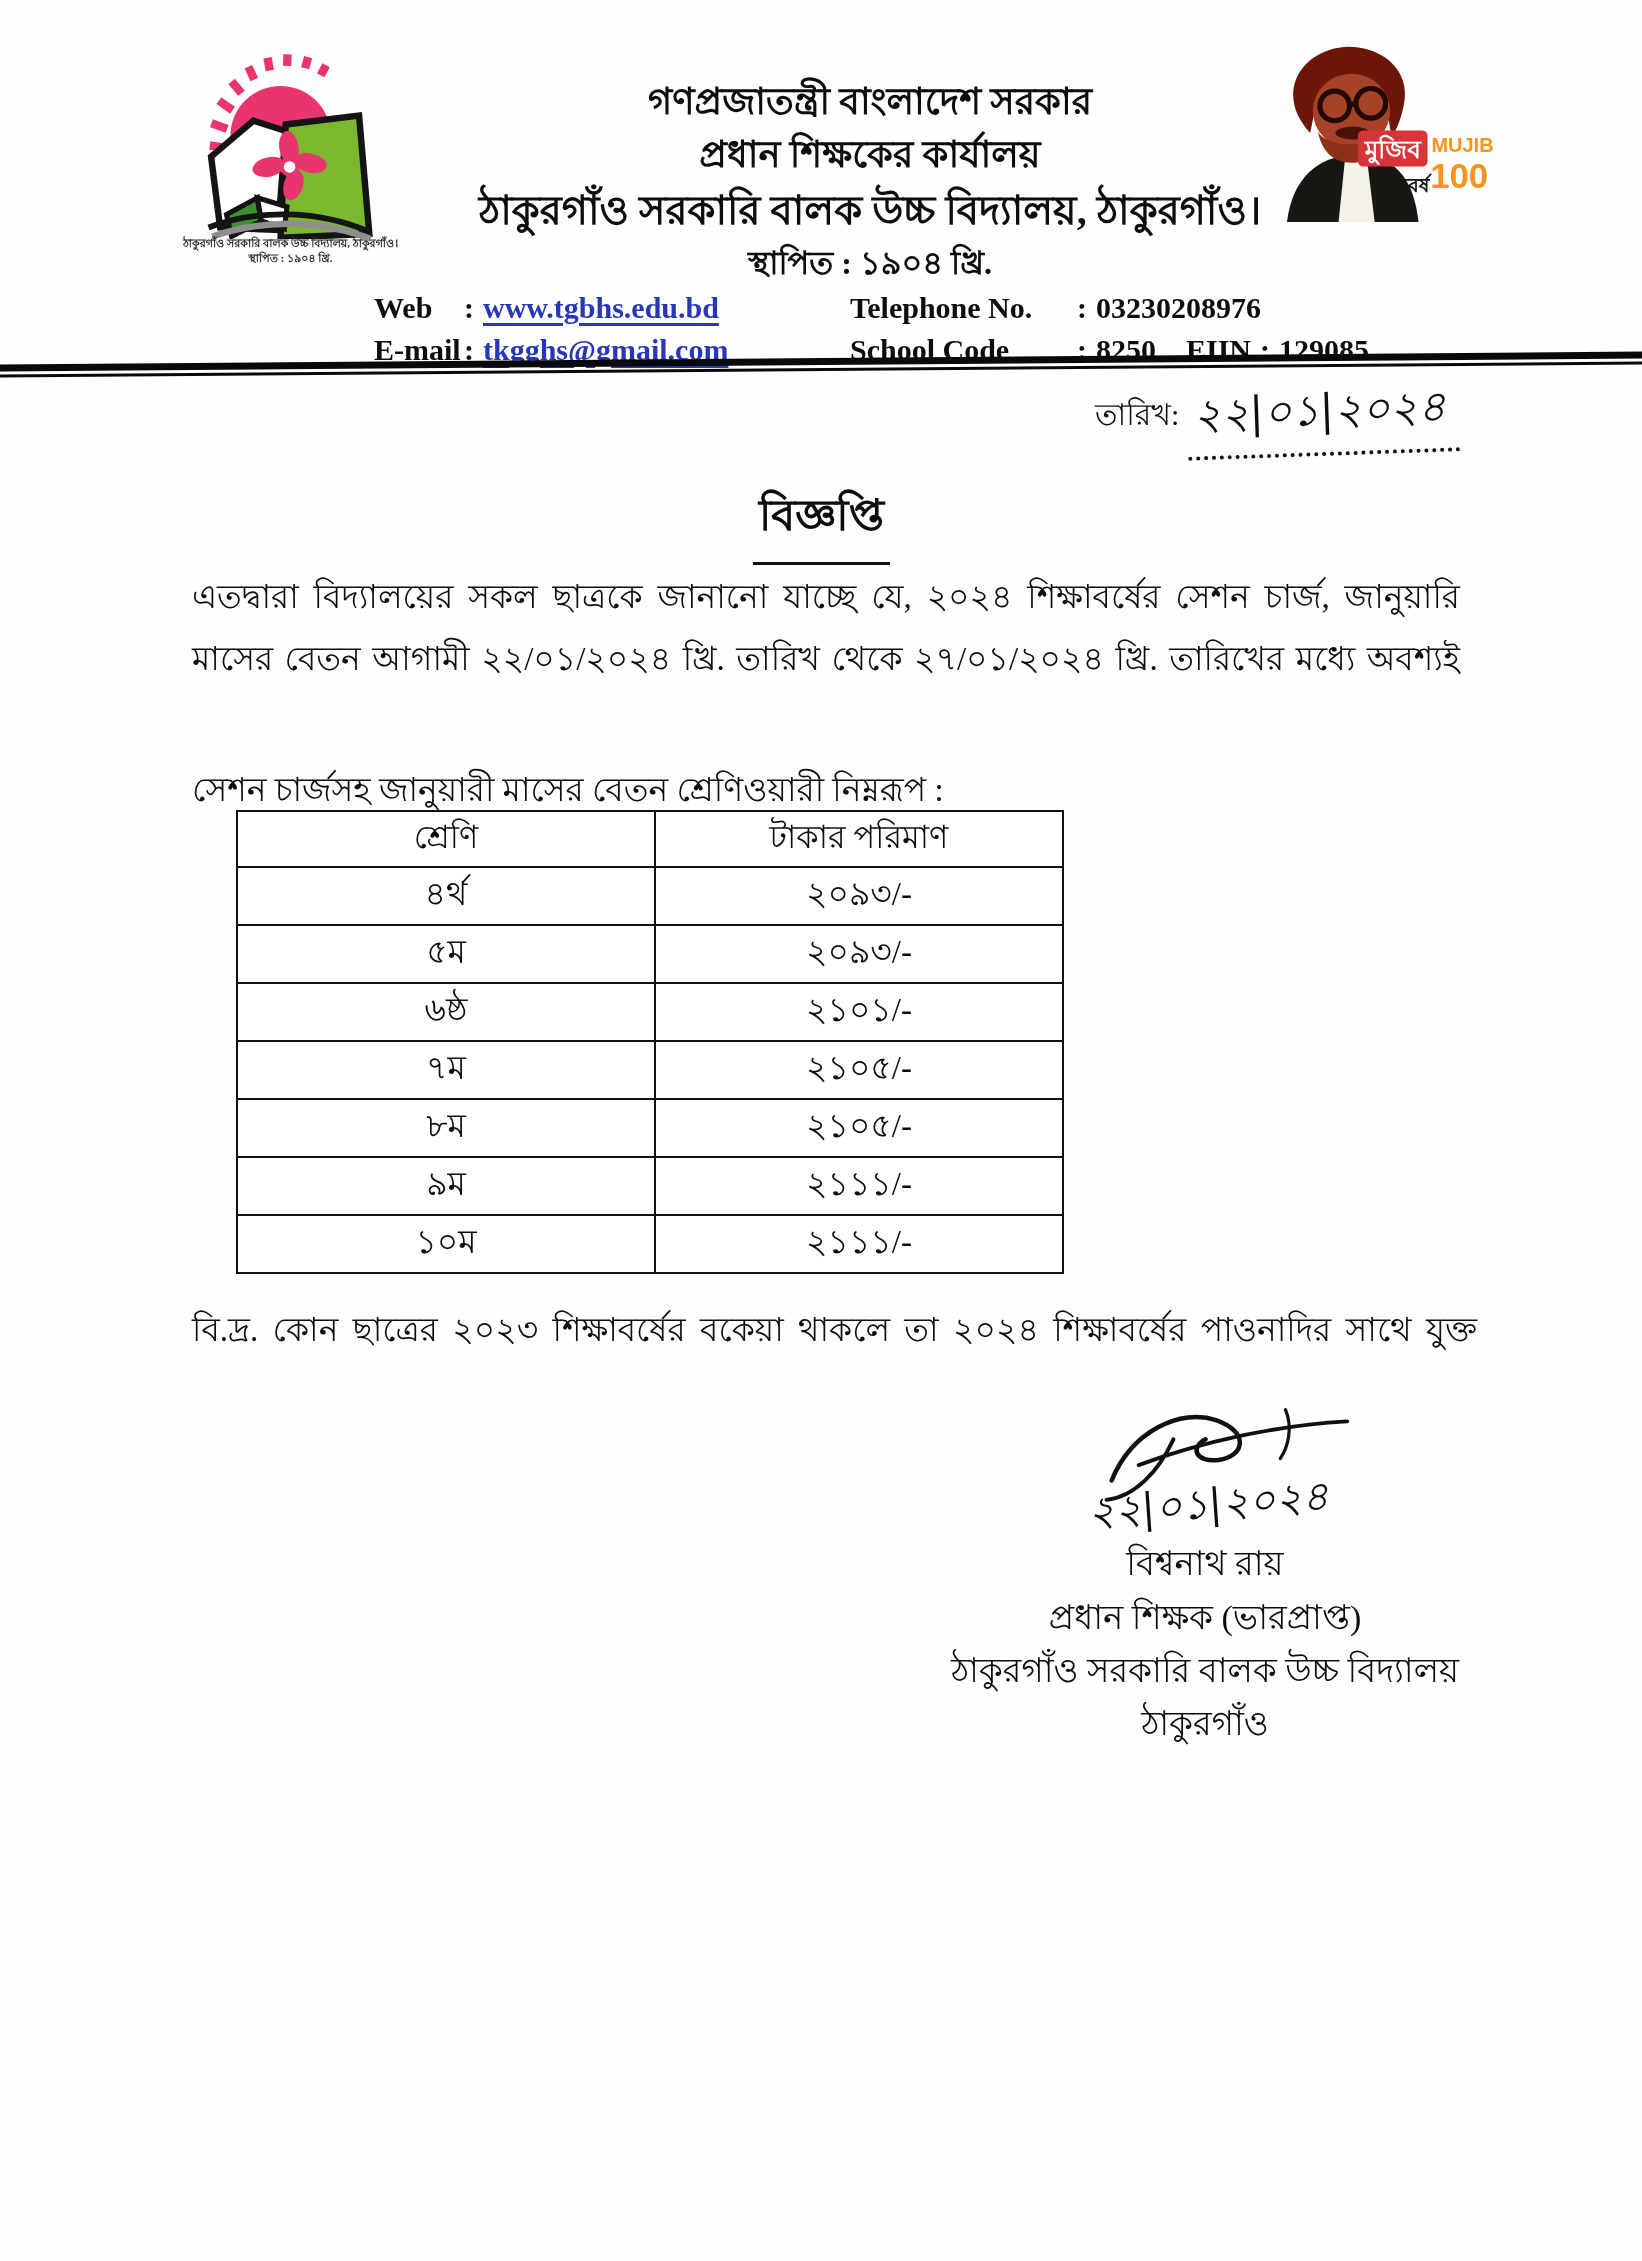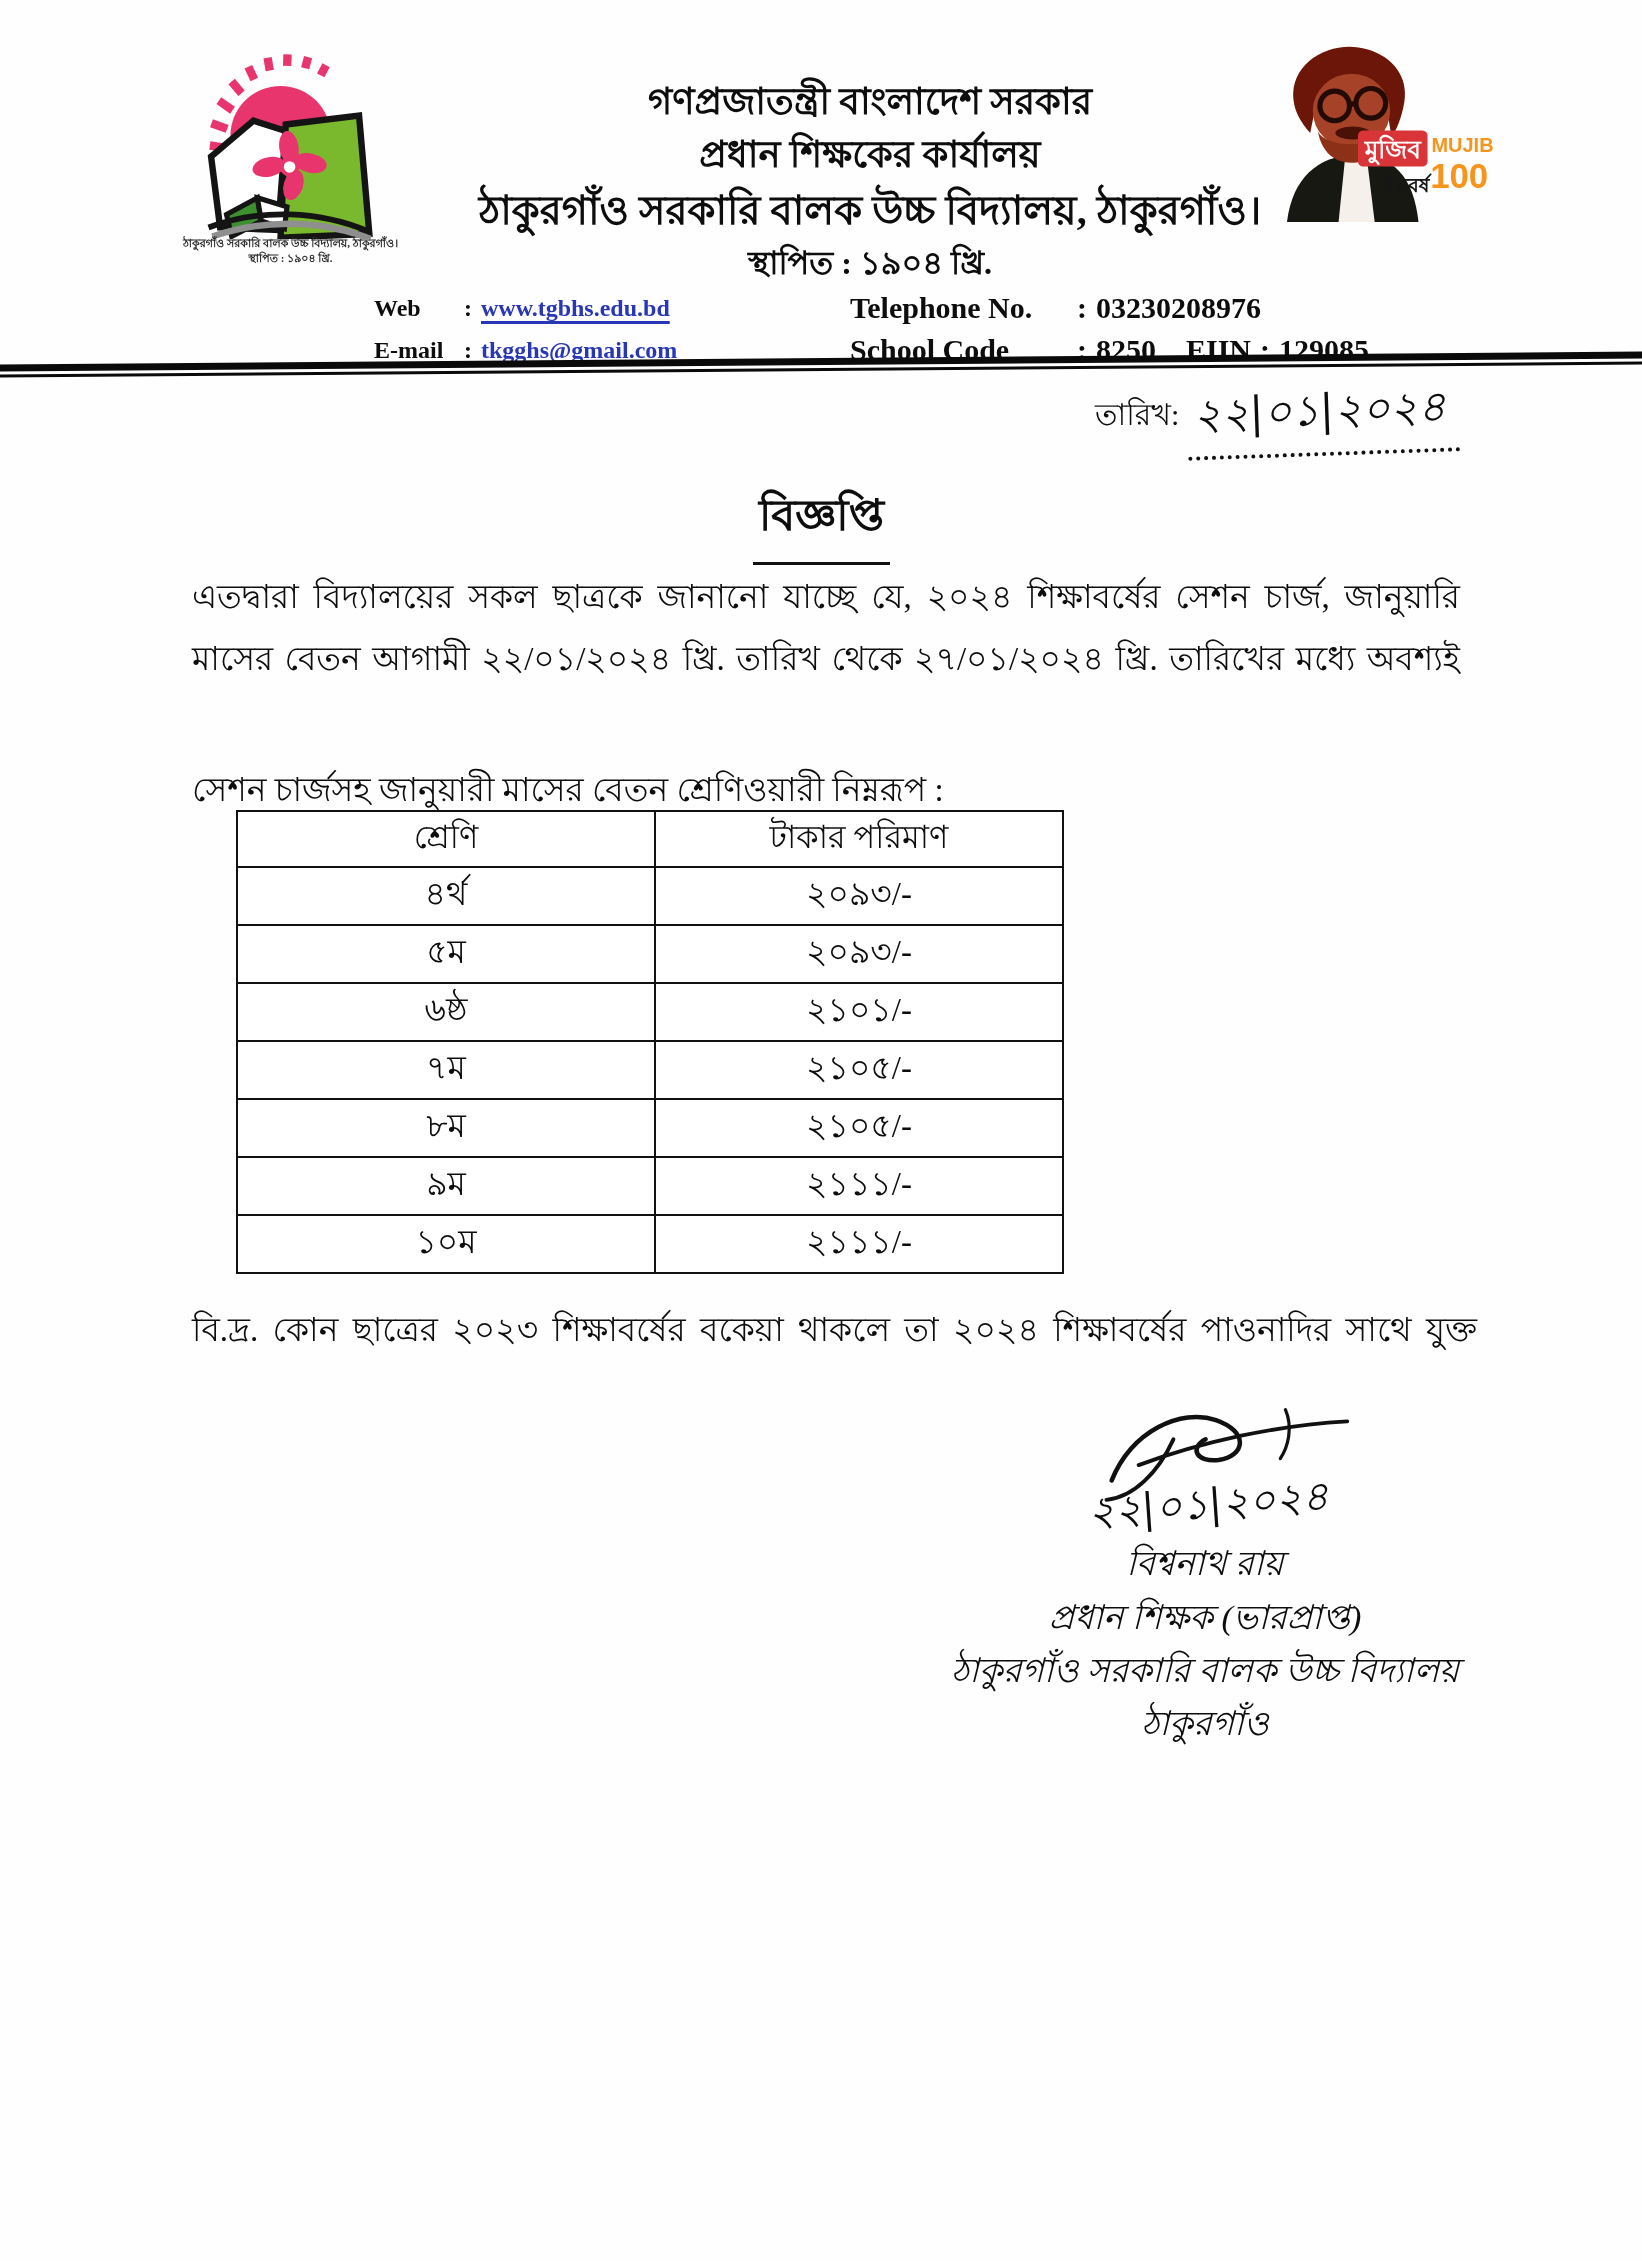--- a/index.html
+++ b/index.html
@@ -15,21 +15,21 @@
                   font-weight:bold; color:#2a2a2a; font-size:11px; line-height:15px; }
 
   .header-text { position:absolute; left:361px; top:75px; width:1018px; text-align:center; font-weight:bold; }
   .h-line1 { font-size:37px; line-height:53px; }
   .h-line2 { font-size:37px; line-height:54px; }
   .h-line3 { font-size:40px; line-height:57px; }
   .h-line4 { font-size:32px; line-height:49px; }
 
   .mujib-logo { position:absolute; left:1256px; top:35px; width:258px; height:187px; }
 
-  .contact-left  { position:absolute; left:374px;  top:287px; font-size:24px; font-weight:bold; line-height:42px; white-space:nowrap; }
+  .contact-left  { position:absolute; left:374px;  top:287px; font-size:30px; font-weight:bold; line-height:42px; white-space:nowrap; }
   .contact-right { position:absolute; left:850px; top:287px; font-size:30px; font-weight:bold; line-height:42px; white-space:nowrap; }
   .c-label { display:inline-block; width:90px; }
   .t-label { display:inline-block; width:227px; }
   .colon { display:inline-block; padding:0 9px 0 0; }
   .link { color:#2837b8; text-decoration:underline; text-decoration-thickness:2.6px; text-underline-offset:5.2px; cursor:pointer; }
   .eiin-group { margin-left:30px; }
 
   .rule { position:absolute; left:-7.7px; top:358px; width:1665px; transform:rotate(-0.45deg); }
   .rule-a { height:7px; background:#0a0a0a; }
   .rule-b { height:3.2px; }
@@ -61,21 +61,21 @@
   .col-class  { width:416px; }
   .col-amount { width:406px; }
 
   .note-text { position:absolute; left:192px; top:1299px; width:1285px; font-size:33px; line-height:62px; }
 
   
   .signature { position:absolute; left:902px; top:1408px; width:606px; height:335px; }
   .sig-svg   { position:absolute; left:190px; top:-6.4px; }
   .sig-date  { position:absolute; left:186px; top:64px; font-size:41px; font-style:italic;
                font-family:"DejaVu Serif",serif; transform:rotate(-4deg); white-space:nowrap; }
-  .sig-line  { position:absolute; width:100%; text-align:center; font-size:34px;font-style:italic; }
+  .sig-line  { position:absolute; width:100%; text-align:center; font-size:34px; }
   .sig-name  { top:129px; }
   .sig-desig { top:183px; }
   .sig-inst  { top:236px; }
   .sig-loc   { top:289px; }
 </style>
 </head>
 <body>
 
 <div id="page">
 

